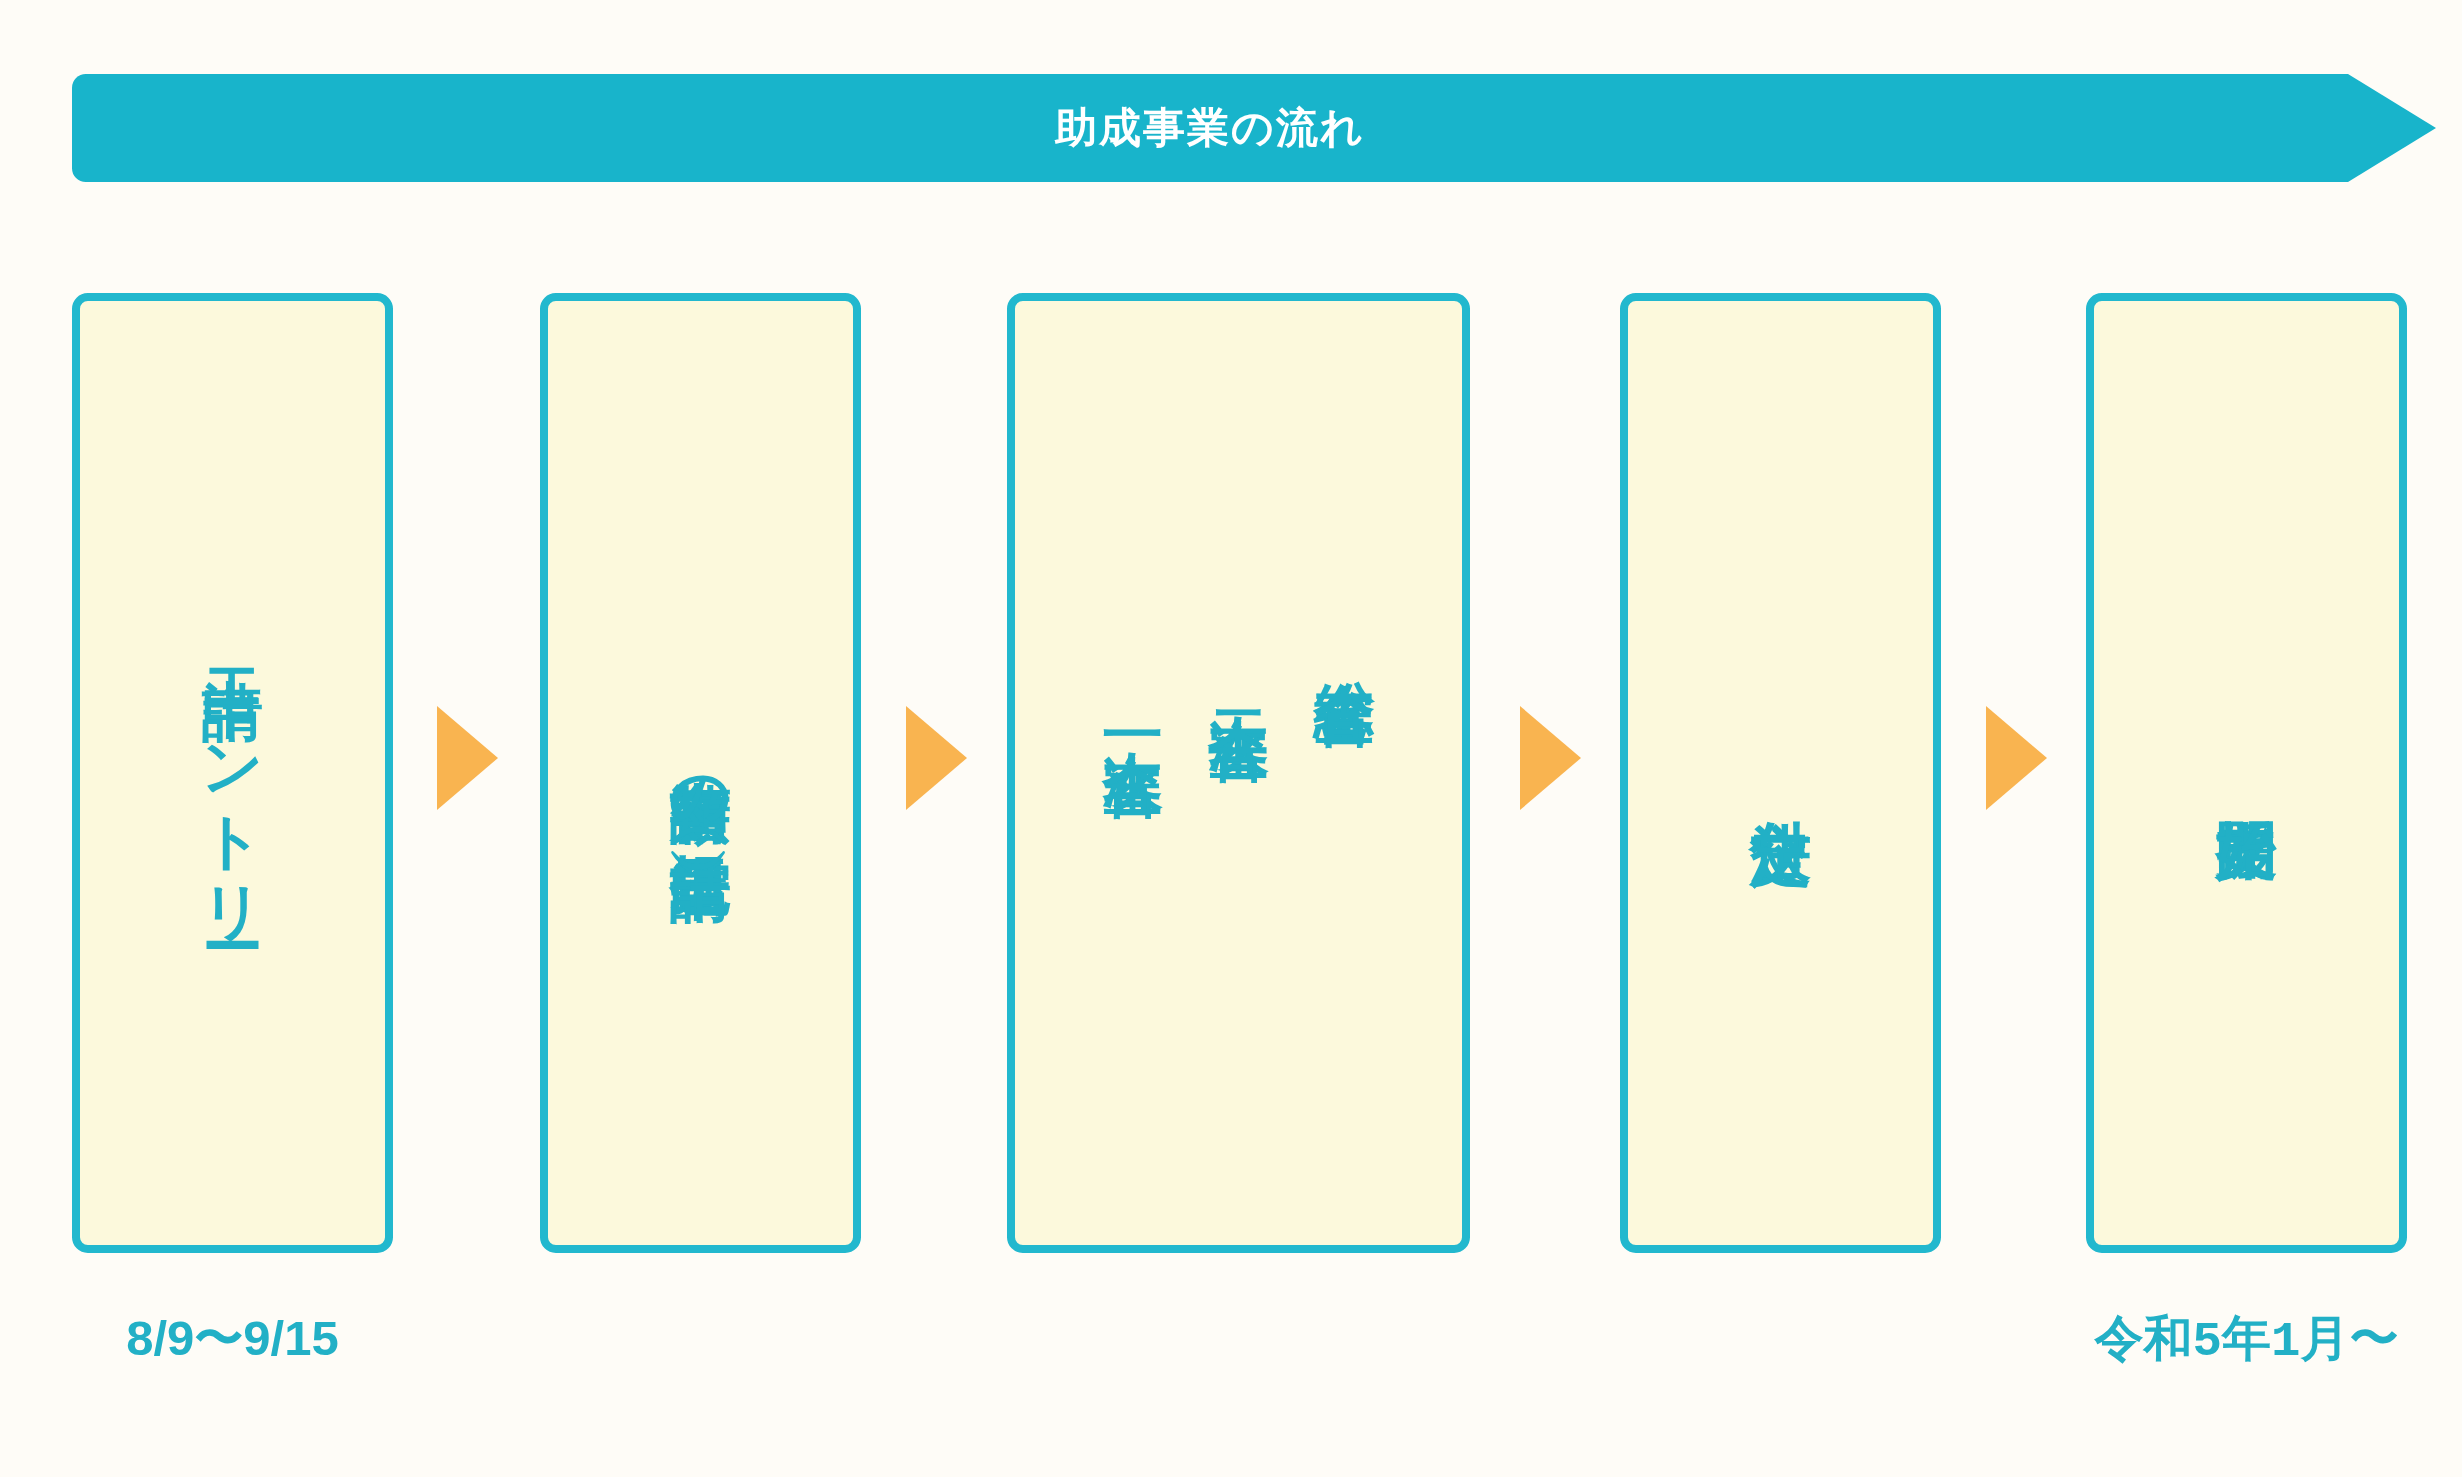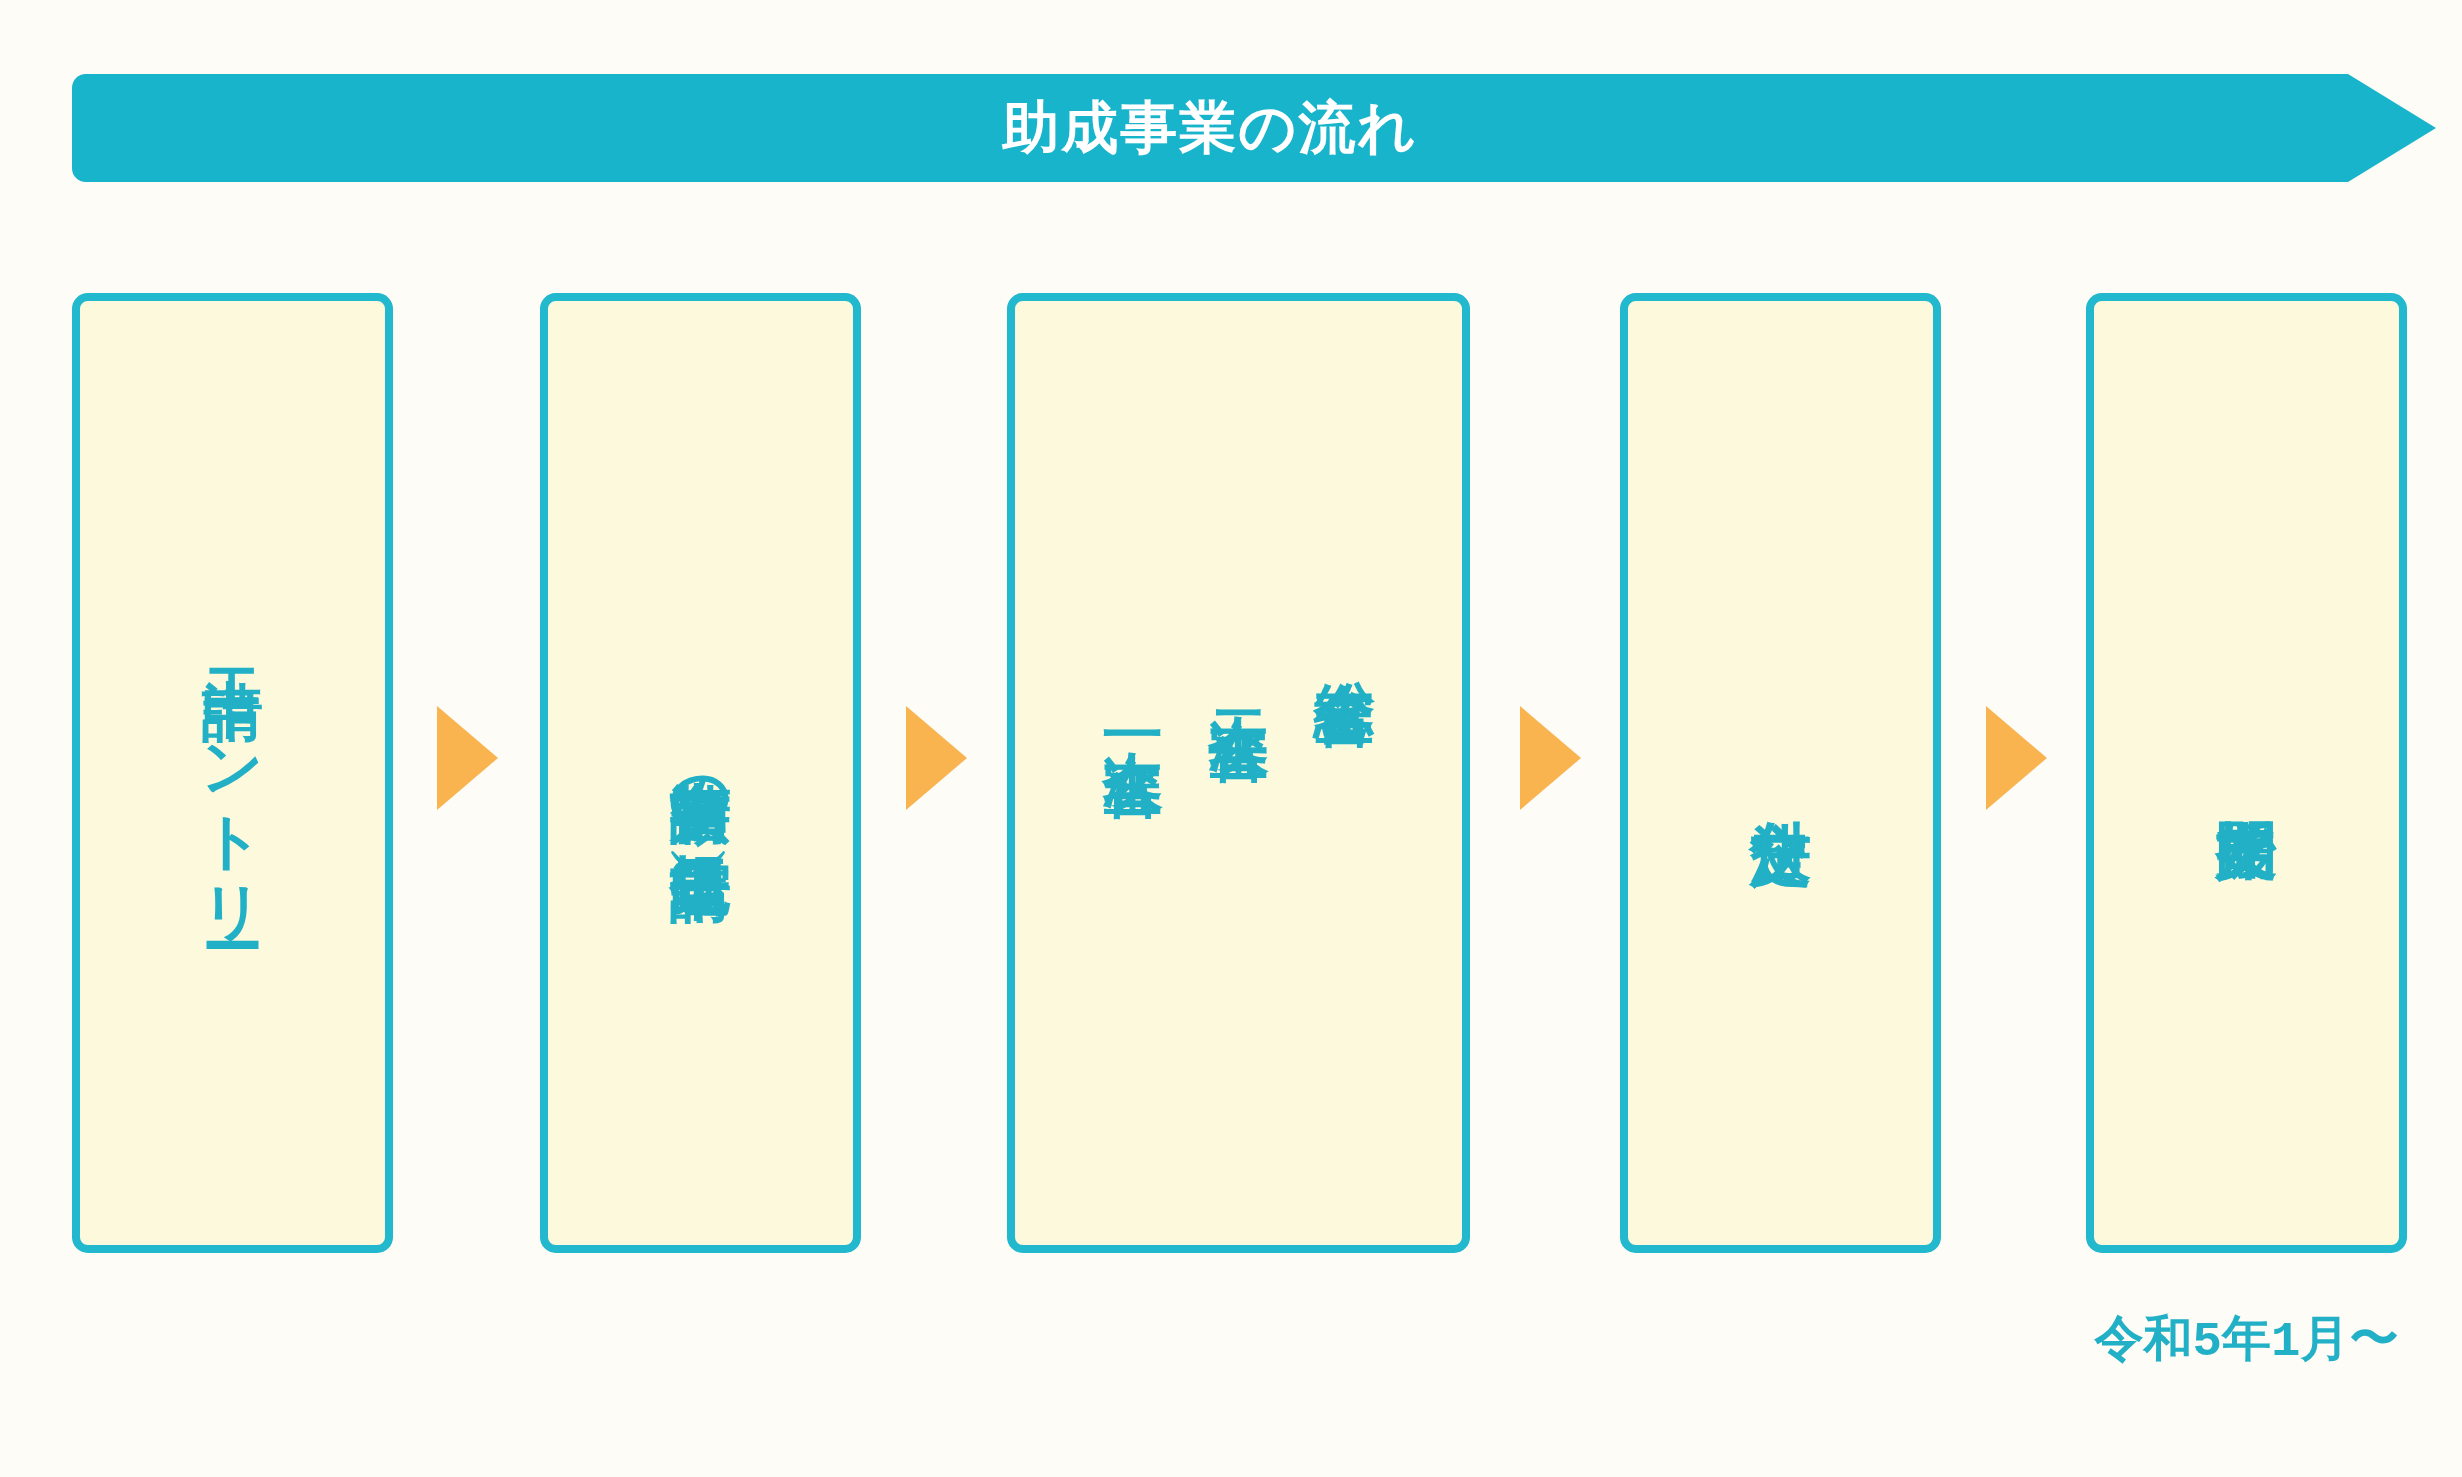--- a/index.html
+++ b/index.html
@@ -35,21 +35,21 @@
   #banner-title {
     position: absolute;
     left: 0;
     top: 0;
     width: 2276px;
     height: 108px;
     display: flex;
     align-items: center;
     justify-content: center;
     color: #FFFFFF;
-    font-size: 57px;
+    font-size: 42px;
     font-weight: bold;
     letter-spacing: 2px;
     white-space: nowrap;
   }
 
   
   #flow-row {
     position: absolute;
     left: 0;
     top: 0;
@@ -166,16 +166,17 @@
   <div class="step-box" style="left:1620px; width:321px;">
     <div class="step-label">交付決定</div>
   </div>
 
   <div class="connector-arrow" style="left:1986px;"></div>
 
   <div class="step-box" style="left:2086px; width:321px;">
     <div class="step-label">支援開始</div>
   </div>
 
+  <div class="date-caption" style="left:72px; width:321px;">8/9〜9/15</div>
   <div class="date-caption" style="left:2086px; width:321px;font-family:Liberation Mono, monospace;">令和5年1月〜</div>
 
 </div>
 
 
 </body></html>

